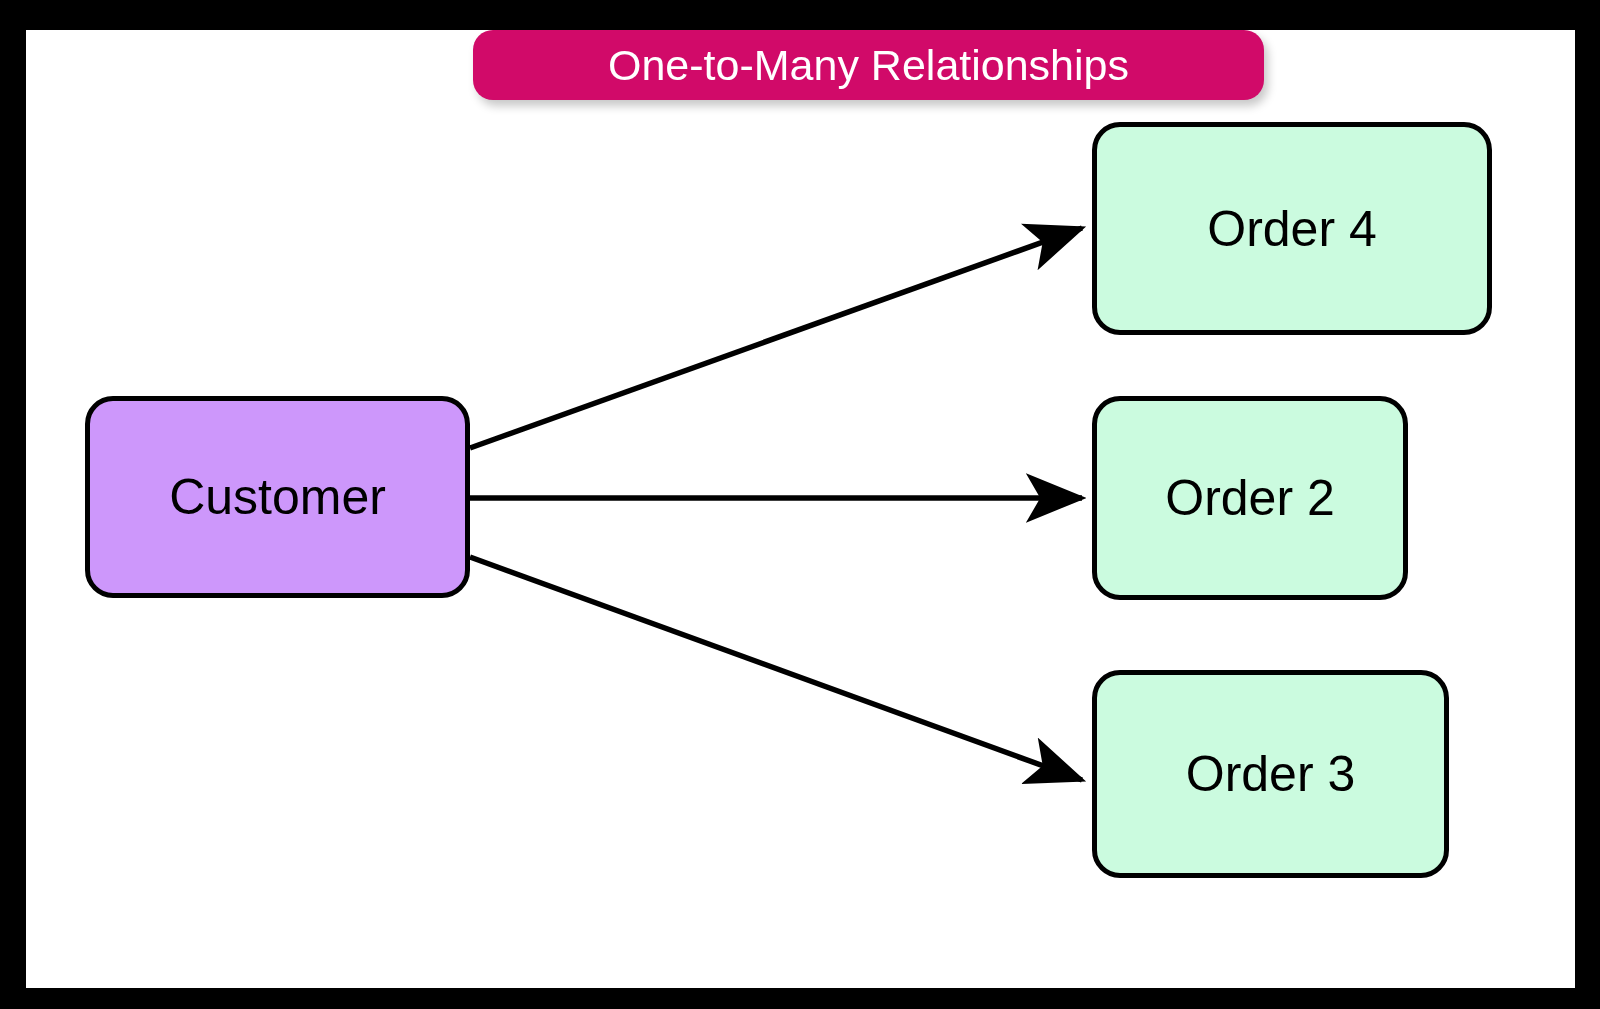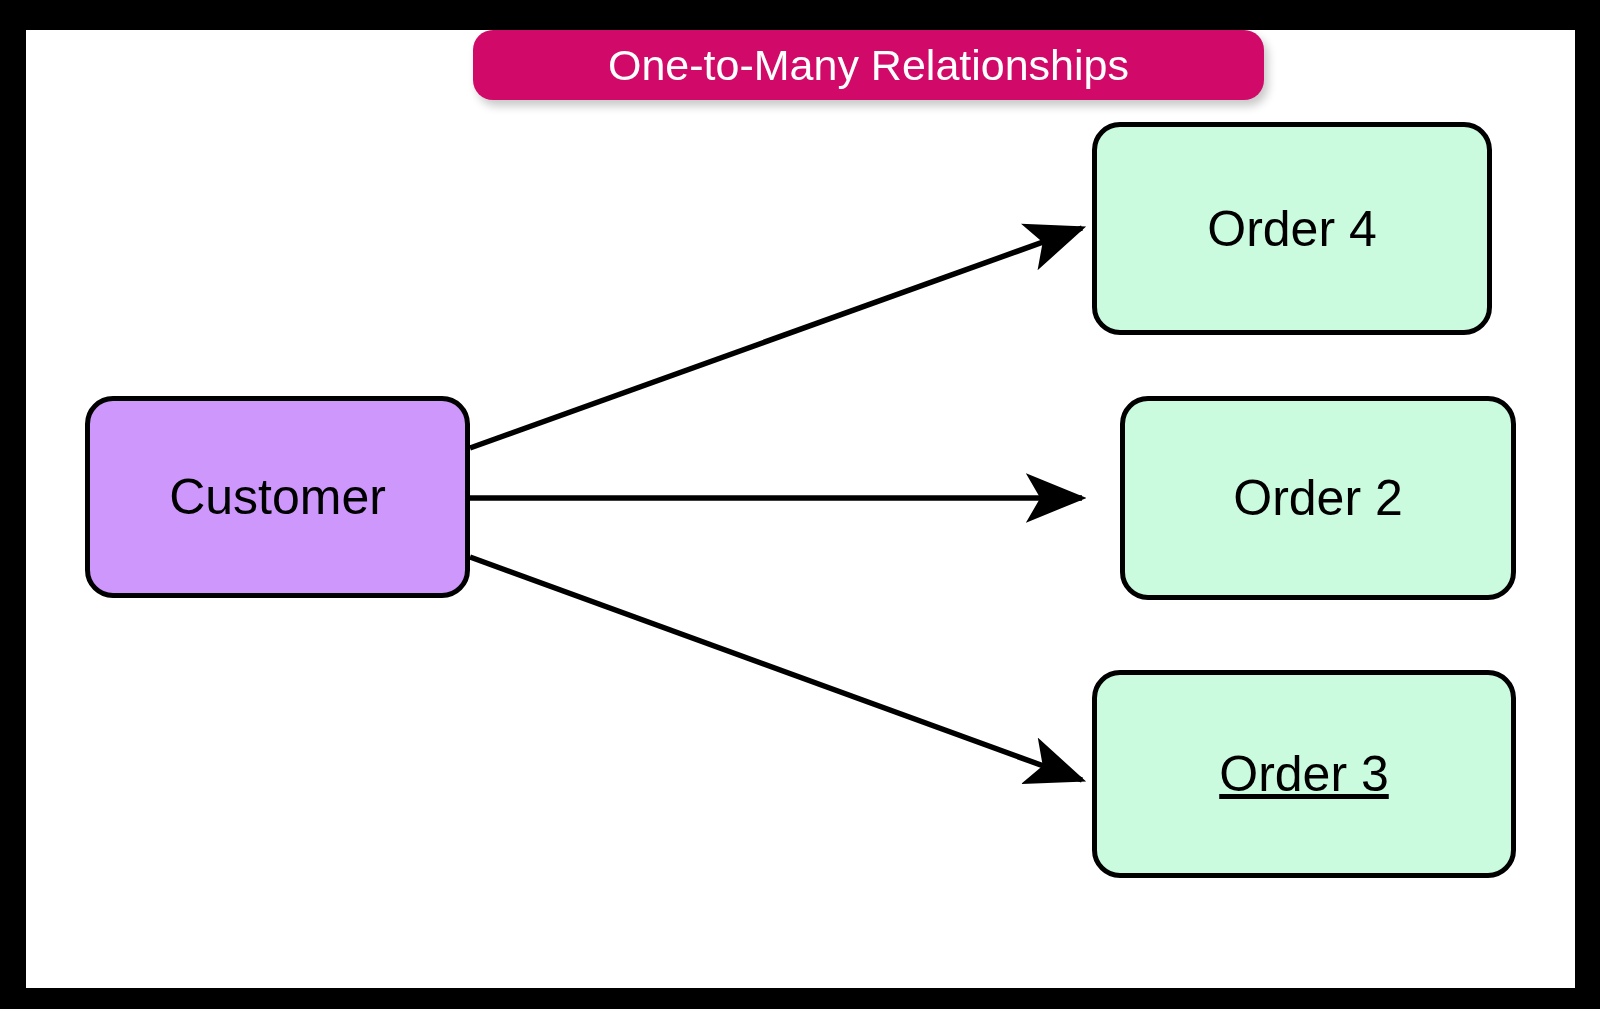--- a/index.html
+++ b/index.html
@@ -85,32 +85,30 @@
   .node-order-1 {
     left: 1092px;
     top: 122px;
     width: 400px;
     height: 213px;
     background: #cbfbdf;
   }
   .node-order-2 {
     left: 1092px;
     top: 396px;
-    width: 396px;
+    width: 316px;
     height: 204px;
     background: #cbfbdf;
-    margin-left: 28px;
   }
   .node-order-3 {
     left: 1092px;
     top: 670px;
-    width: 424px;
+    width: 357px;
     height: 208px;
     background: #cbfbdf;
-    text-decoration: underline;
   }
 
   
   #connectors {
     position: absolute;
     left: 0;
     top: 0;
     width: 1600px;
     height: 1009px;
     z-index: 3;

